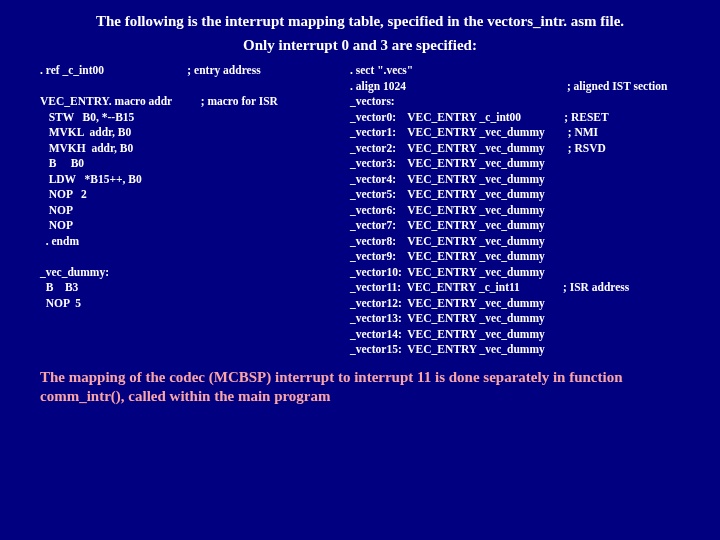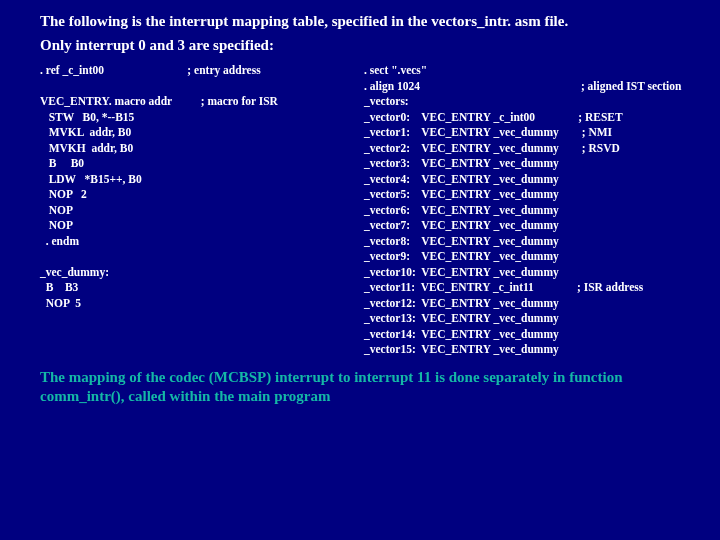--- a/index.html
+++ b/index.html
@@ -22,42 +22,43 @@
     text-shadow: 1.5px 1.5px 0 #003366;
     margin: 0 0 8px 0;
     font-family: "Times New Roman", serif;
   }
   .intro {
     color: #ffffff;
     font-size: 15px;
     font-weight: bold;
     margin: 4px 0;
     line-height: 1.3;
+    text-align: center;
   }
   .columns {
     display: flex;
-    gap: 24px;
+    gap: 10px;
     margin-top: 8px;
   }
   .col-left {
     flex: 0 0 300px;
   }
   .col-right {
     flex: 1;
   }
   .code {
     color: #ffffff;
     font-size: 11.5px;
     font-weight: bold;
     font-family: "Times New Roman", serif;
     white-space: pre;
     line-height: 1.35;
   }
   .footer {
-    color: #14b8a6;
+    color: #fca5a5;
     font-size: 15px;
     font-weight: bold;
     margin-top: 10px;
     line-height: 1.3;
   }
 </style>
 </head>
 <body>
 
 <div class="slide">

